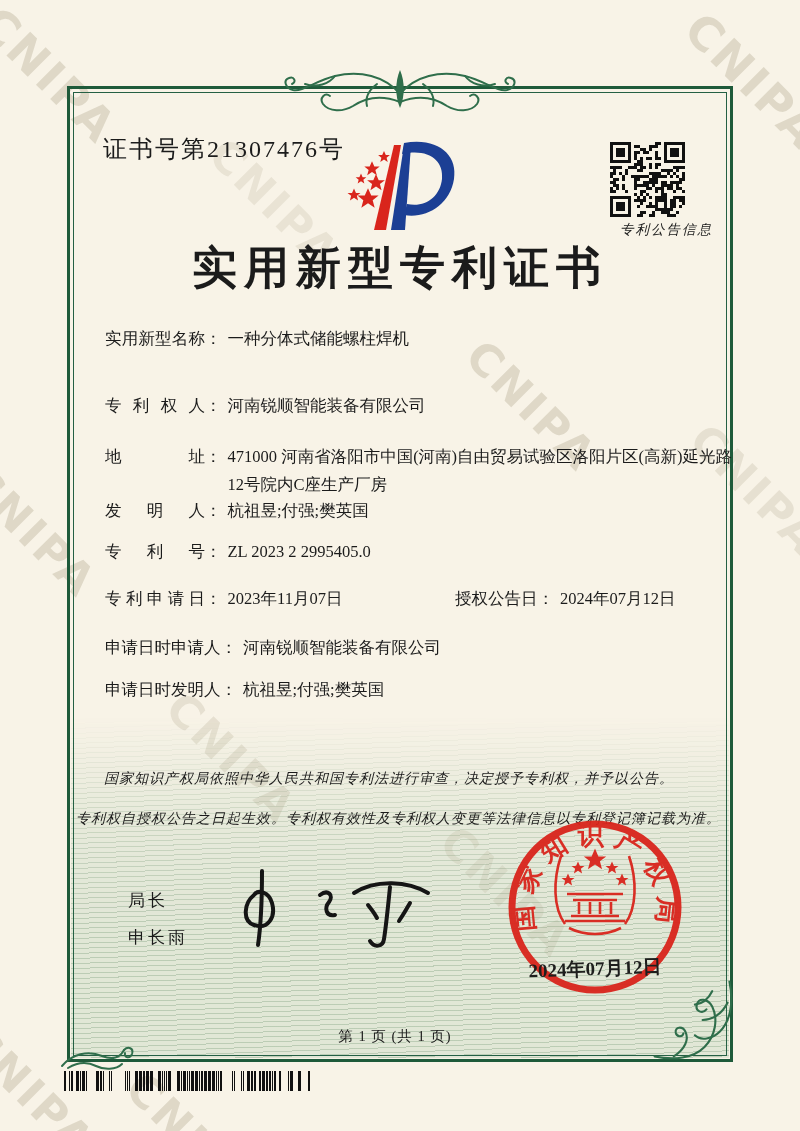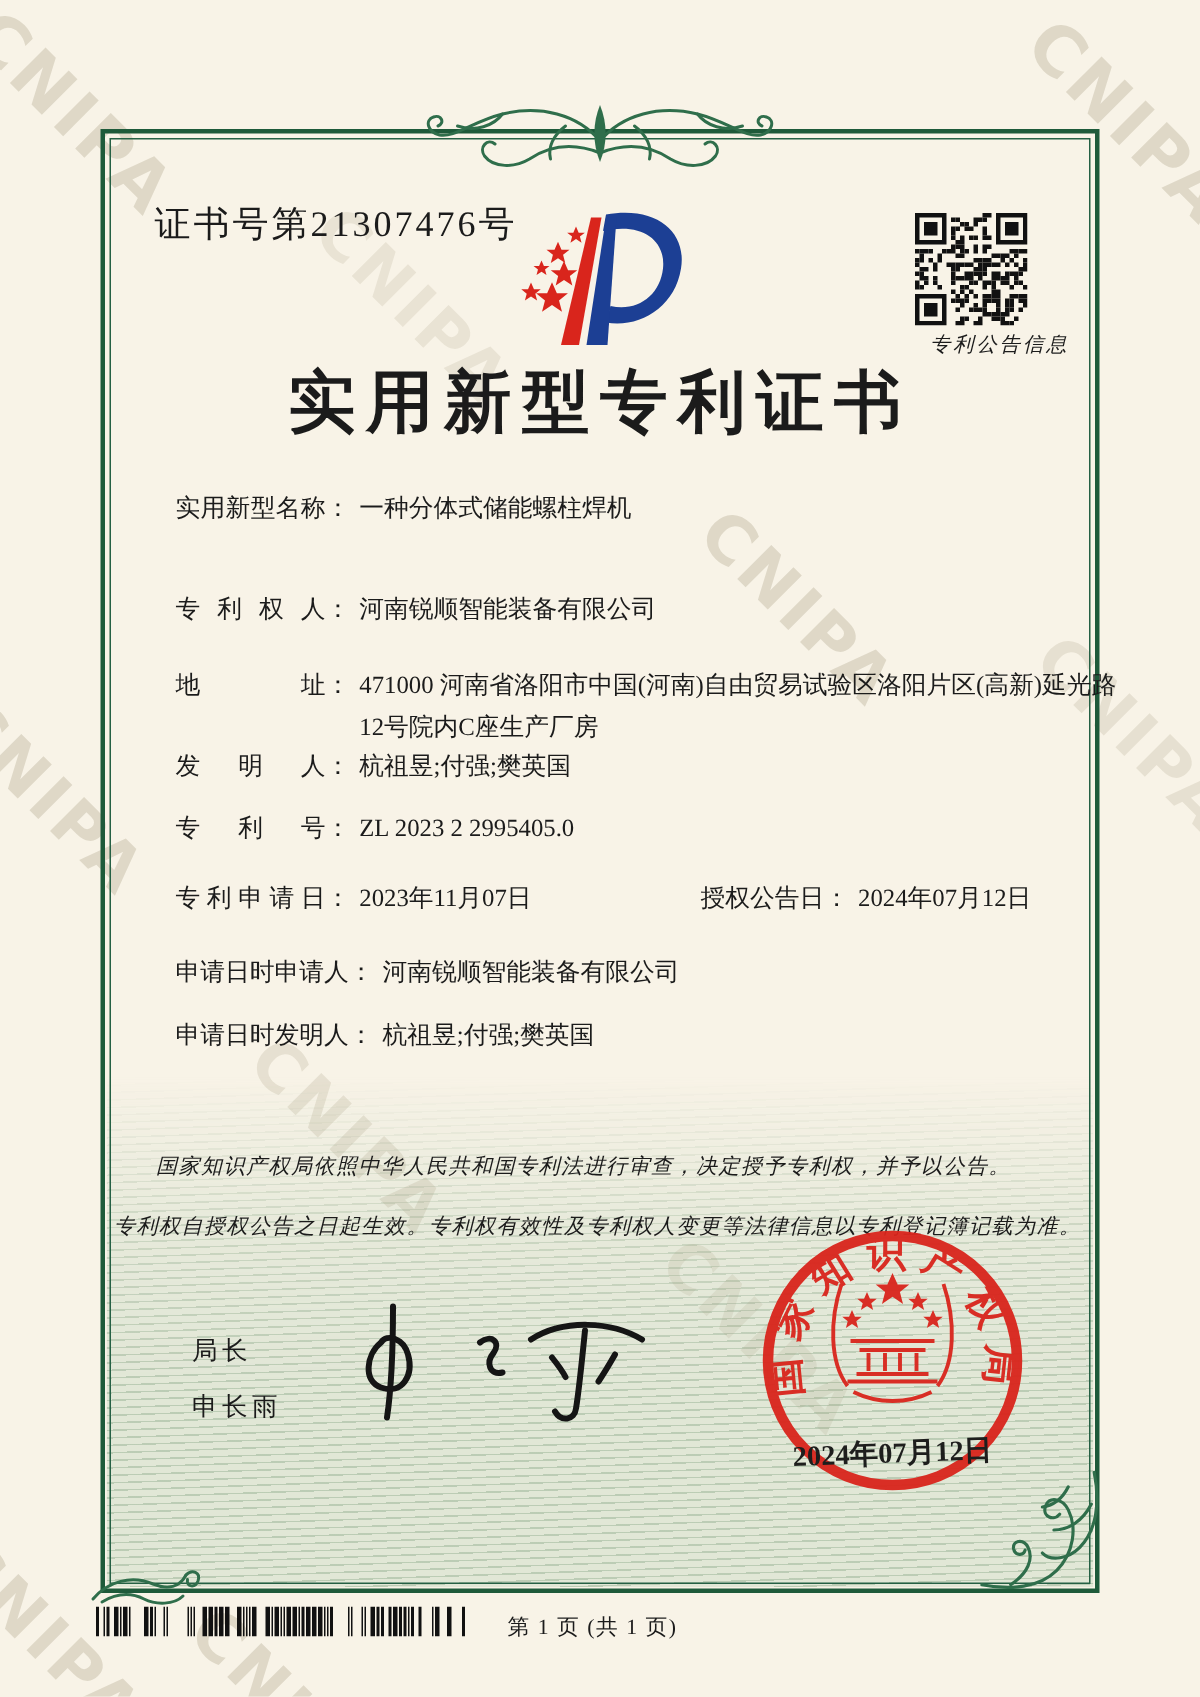--- a/index.html
+++ b/index.html
@@ -43,21 +43,21 @@
   .qr{position:absolute;left:610px;top:142px;z-index:4;}
   .qr-caption{
     position:absolute;left:583px;top:221px;width:130px;z-index:4;text-align:right;
     font-size:13.5px;font-style:italic;letter-spacing:2px;
   }
   .title{
     position:absolute;left:0;top:238px;width:800px;z-index:4;text-align:center;
     font-size:45px;font-weight:bold;letter-spacing:7px;
   }
   
-  .row{position:absolute;left:105px;z-index:4;font-size:16.5px;line-height:28px;white-space:nowrap;margin-left:12px;}
+  .row{position:absolute;left:105px;z-index:4;font-size:16.5px;line-height:28px;white-space:nowrap;}
   .lab{
     display:inline-block;width:100px;vertical-align:top;
     text-align:justify;text-align-last:justify;
   }
   .lab-plain{display:inline-block;vertical-align:top;}
   .colon{display:inline-block;vertical-align:top;}
   .val{display:inline-block;vertical-align:top;margin-left:6px;}
   .val-wrap{white-space:normal;width:505px;word-break:break-all;}
   .col-right{position:absolute;left:350px;top:0;}
   
@@ -69,21 +69,21 @@
   
   .signer{
     position:absolute;left:112px;z-index:4;
     font-family:"DejaVu Sans","Liberation Sans",sans-serif;
     font-size:17px;font-weight:500;letter-spacing:3px;margin-left:16px;
   }
   .sig-svg{position:absolute;left:232px;top:865px;z-index:4;}
   .seal{position:absolute;left:504px;top:816px;z-index:5;opacity:0.95;}
   
   .footer{
-    position:absolute;left:67px;top:1075px;width:656px;z-index:4;text-align:center;
+    position:absolute;left:67px;top:1027px;width:656px;z-index:4;text-align:center;
     font-size:14.5px;letter-spacing:1px;
   }
   .barcode{position:absolute;left:64px;top:1071px;z-index:4;}
 </style>
 </head>
 <body>
 
 <div class="waves"></div>
 
 <span class="wm" style="left:8px;top:-4px;font-size:46px;">CNIPA</span>

